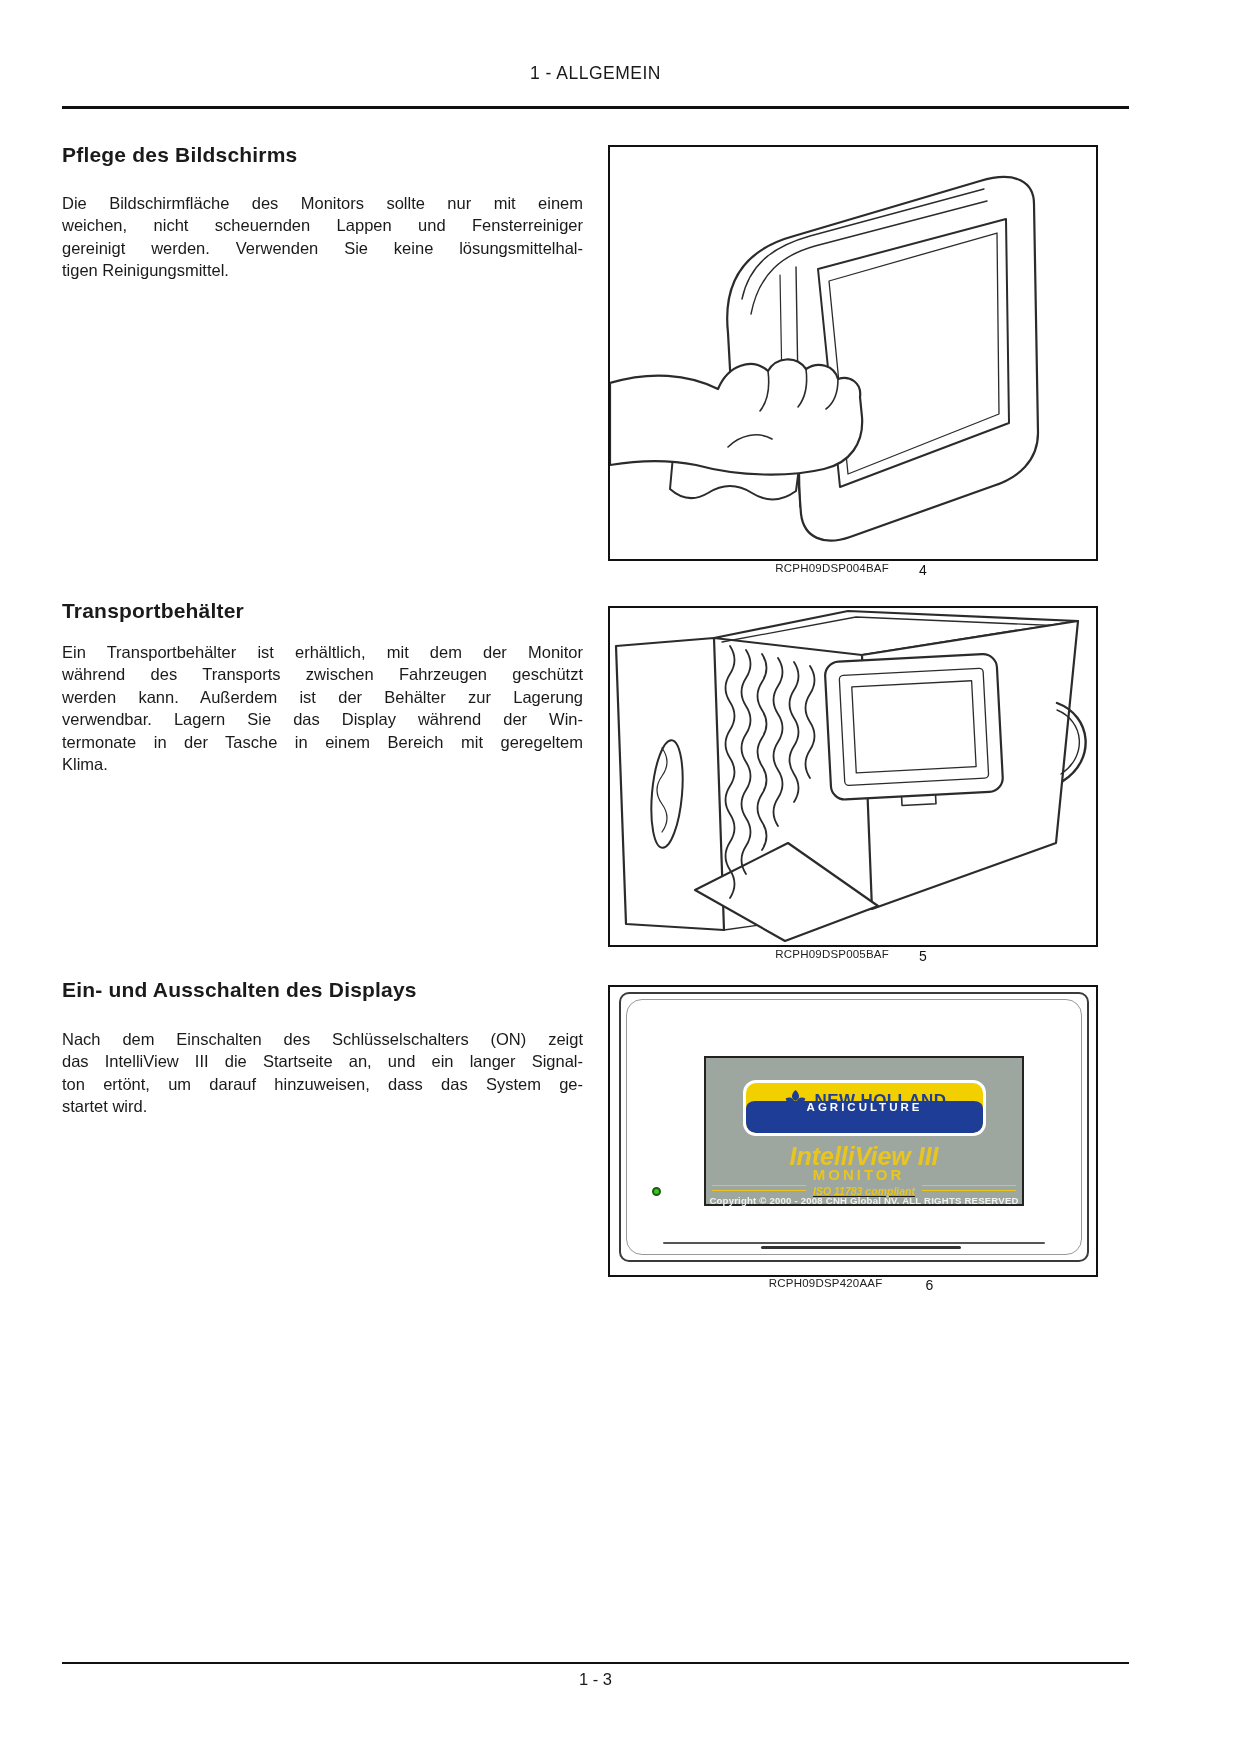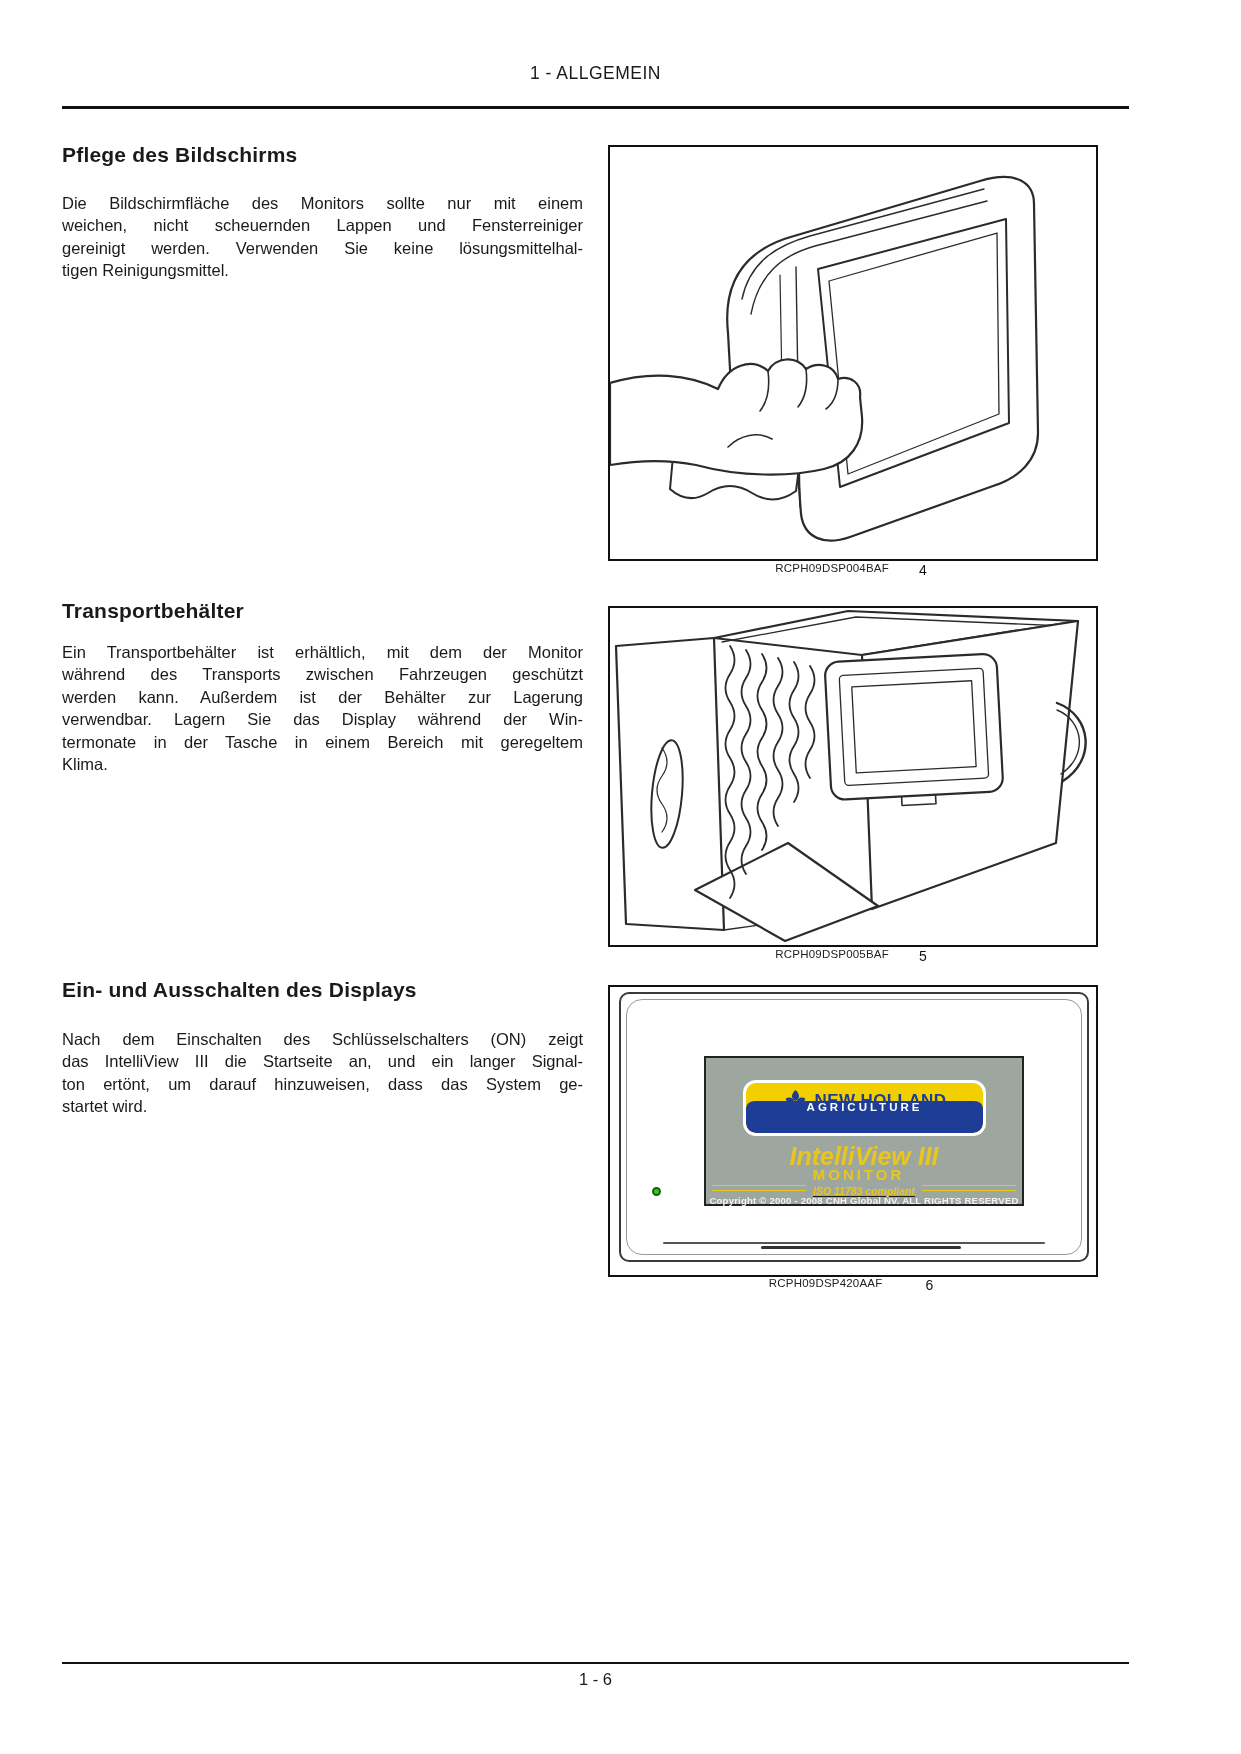--- a/index.html
+++ b/index.html
@@ -188,15 +188,15 @@
         <div class="abs copyright">Copyright © 2000 - 2008 CNH Global NV.  ALL RIGHTS RESERVED</div>
       </div>
     </div>
   </div>
   <div class="abs caption" style="top:1277px;gap:43px;">
     <span class="ref">RCPH09DSP420AAF</span>
     <span class="num">6</span>
   </div>
 
   <div class="abs footer-rule"></div>
-  <div class="abs footer-text">1 - 6</div>
+  <div class="abs footer-text">1 - 3</div>
 
 </div>
 
 </body></html>

